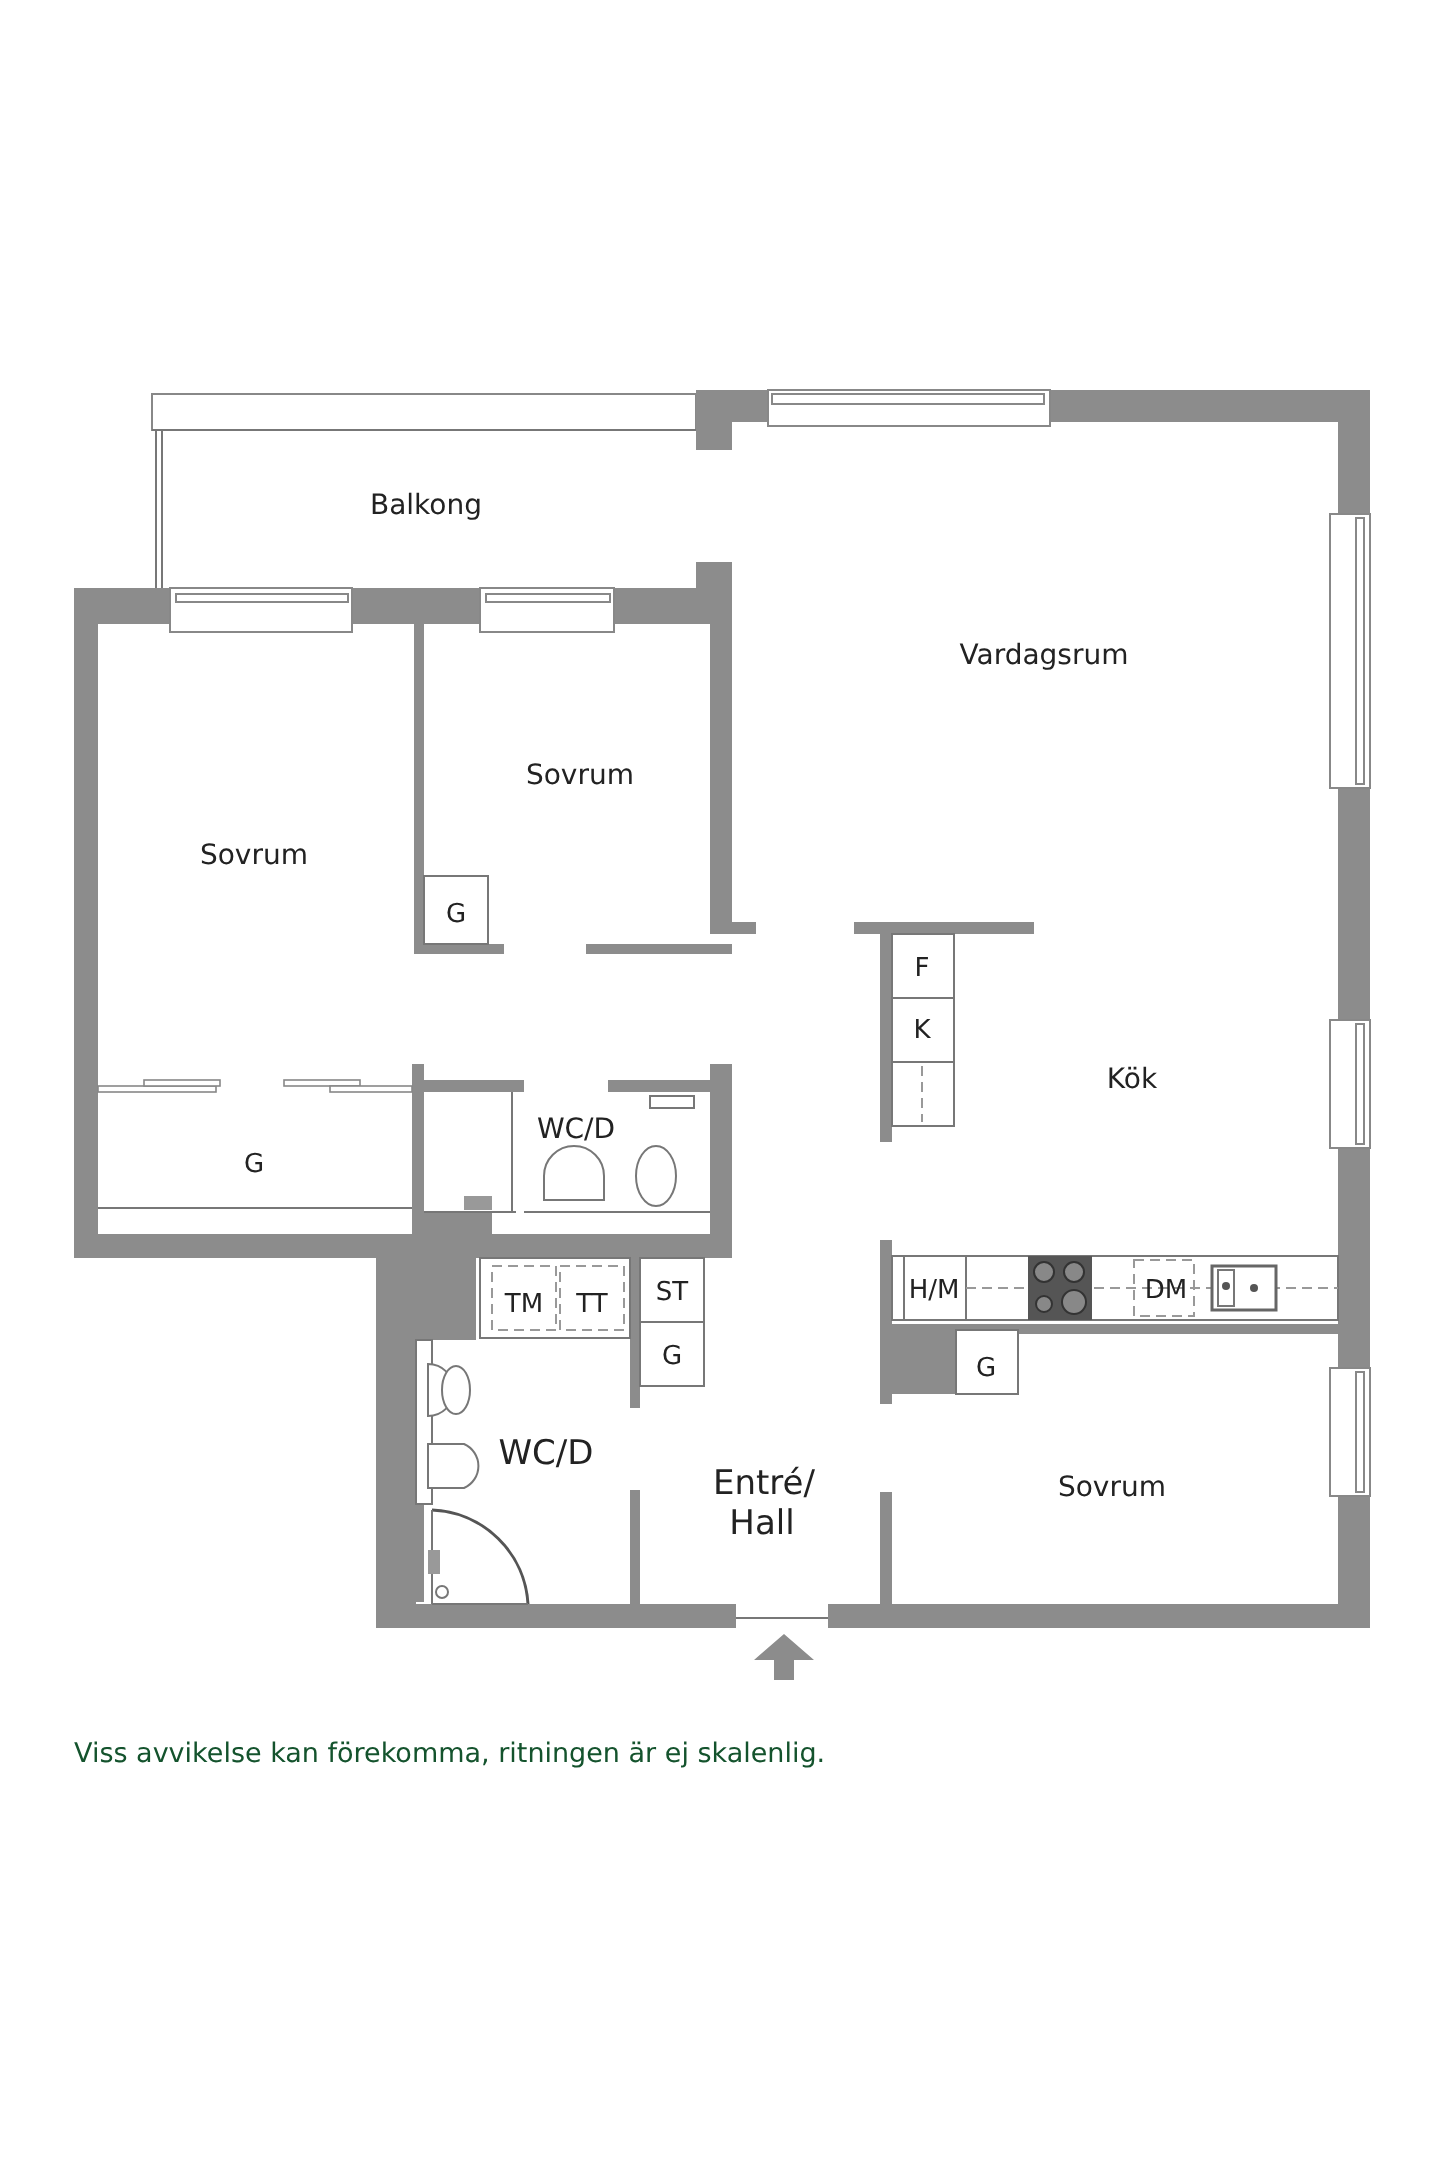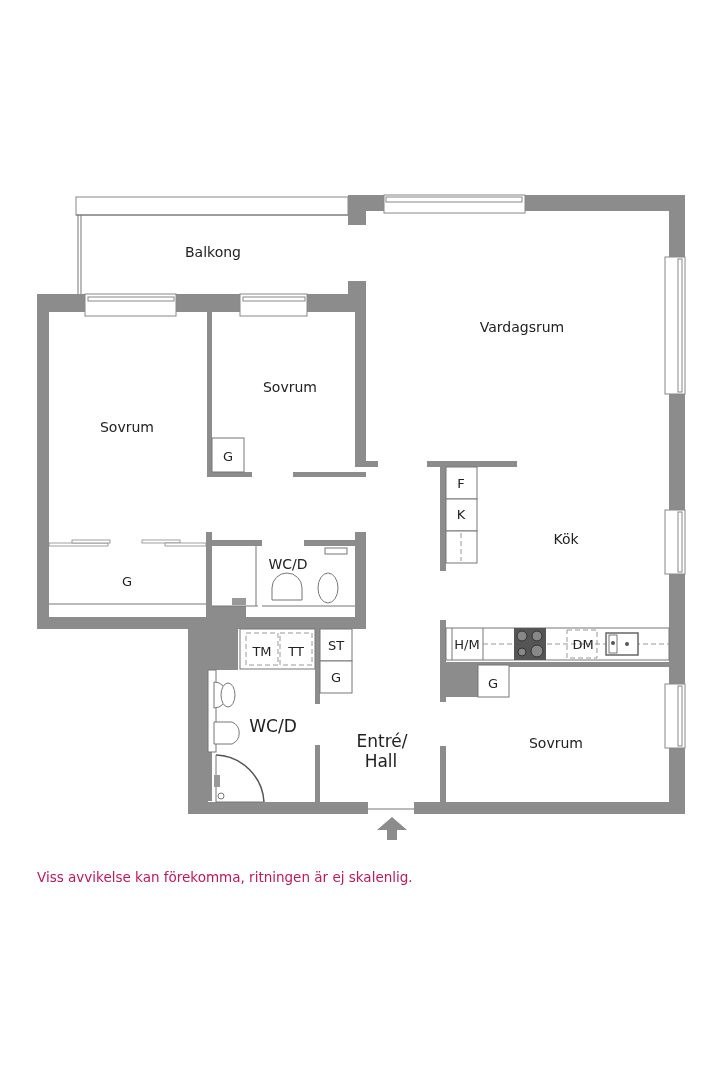--- a/index.html
+++ b/index.html
@@ -5,21 +5,21 @@
   html, body { margin:0; padding:0; background:#ffffff; }
   body { width:720px; height:1080px; position:relative; overflow:hidden; font-family:"Liberation Sans", "DejaVu Sans", sans-serif; }
   svg#plan { position:absolute; left:0; top:0; }
   .wall { fill:#8c8c8c; }
   .line { fill:none; stroke:#777; stroke-width:1; }
   .dash { fill:none; stroke:#999; stroke-width:1; stroke-dasharray:5 3; }
   .win { fill:#ffffff; stroke:#888; stroke-width:1; }
   .label { font-family:"DejaVu Sans", sans-serif; fill:#222; font-size:14px; text-anchor:middle; }
   .label-lg { font-size:17px; }
   .label-sm { font-size:13px; }
-  .disclaimer { position:absolute; left:37px; top:869px; font-family:"DejaVu Sans", sans-serif; font-size:13.5px; color:#be185d; }
+  .disclaimer { position:absolute; left:37px; top:869px; font-family:"DejaVu Sans", sans-serif; font-size:13.5px; color:#14532d; }
 </style>
 </head>
 <body>
 
 <svg id="plan" width="720" height="1080" viewBox="0 0 720 1080">
 
   <g>
     <rect x="76" y="197" width="272" height="18" fill="#fff" stroke="#888" stroke-width="1"></rect>
     <line x1="76" y1="215" x2="348" y2="215" class="line"></line>
     <line x1="78" y1="215" x2="78" y2="294" class="line"></line>

